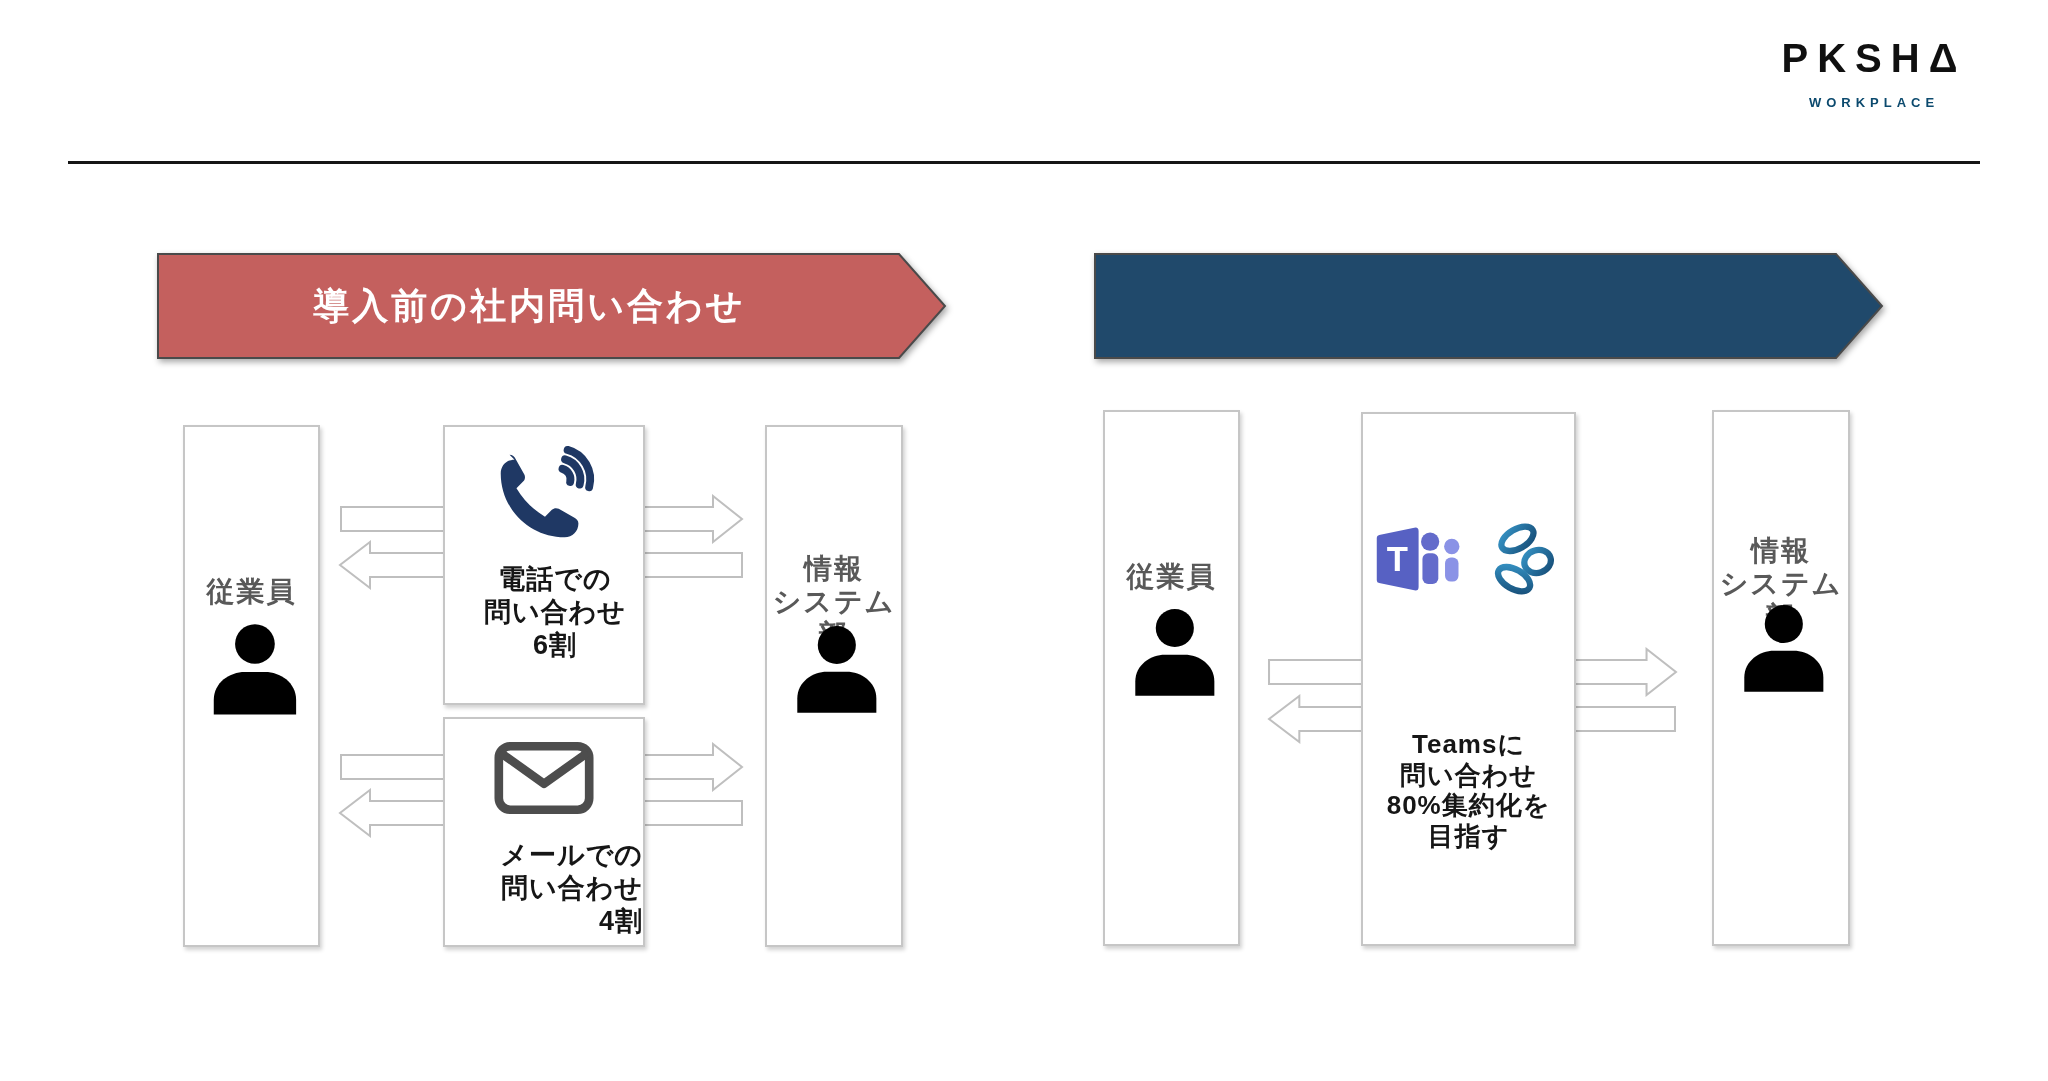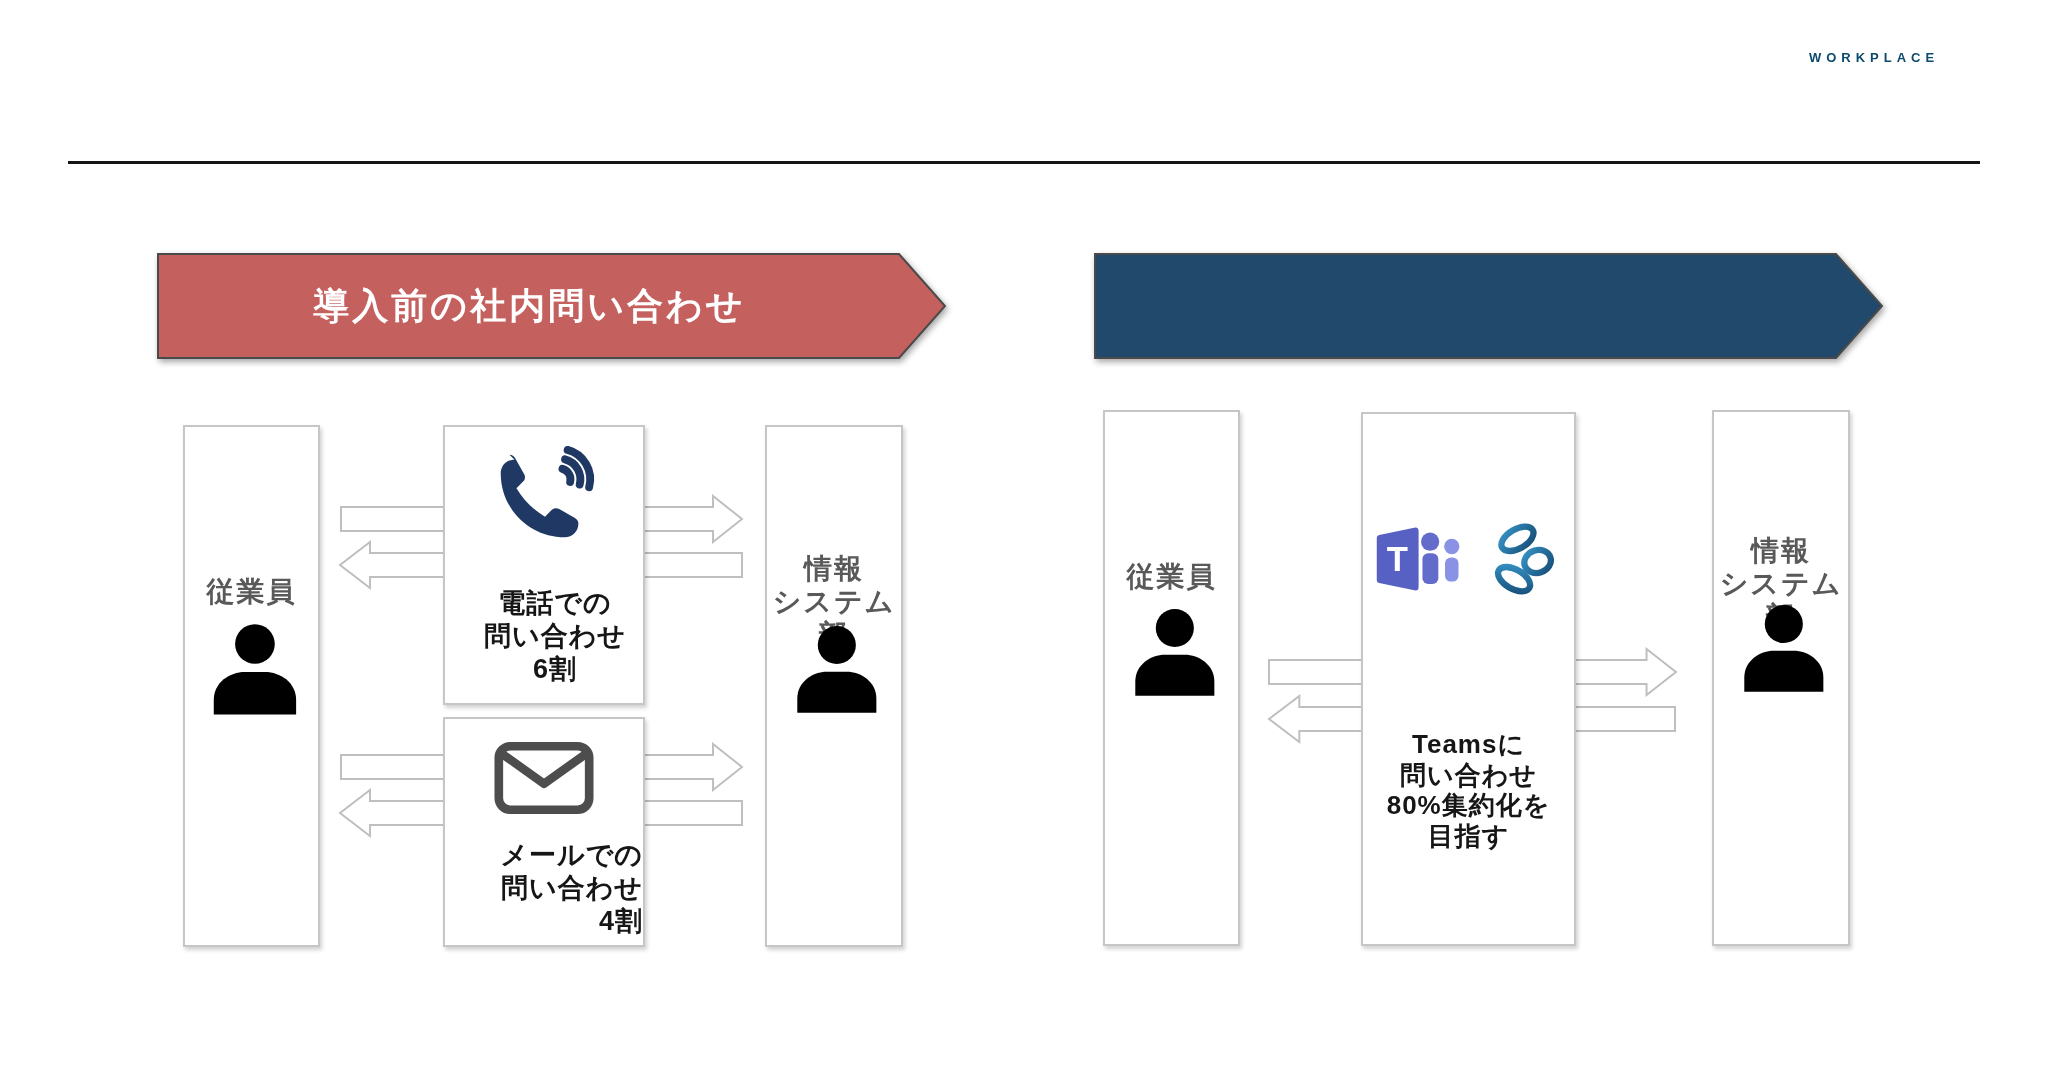--- a/index.html
+++ b/index.html
@@ -33,20 +33,21 @@
   .arrow-svg{position:absolute;}
 </style>
 </head>
 <body>
 
 <div class="stage">
 
   <div class="header-rule"></div>
 
   <div class="logo">
+    <div class="logo-brand">PKSHΔ</div>
     <div class="logo-sub">WORKPLACE</div>
   </div>
 
   <svg class="banner-svg" style="left:157px;top:253px;" width="790" height="106" viewBox="0 0 790 106">
     <polygon points="1,1 742,1 788,53 742,105 1,105" fill="#C4605E" stroke="#4A4A4A" stroke-width="2"></polygon>
   </svg>
   <div class="banner-text" style="left:157px;top:253px;width:745px;height:106px;">導入前の社内問い合わせ</div>
 
   <svg class="arrow-svg" style="left:340px;top:494px;" width="404" height="50" viewBox="0 0 404 50" preserveAspectRatio="none">
     <polygon points="1,13 373,13 373,2 402,25 373,48 373,37 1,37" fill="#ffffff" stroke="#BFBFBF" stroke-width="2"></polygon>
@@ -71,21 +72,21 @@
 
   <div class="box" style="left:443px;top:425px;width:202px;height:280px;">
     <svg class="abs center-x" style="top:18px;" width="118" height="104" viewBox="0 0 120 104">
       <path d="M30 14 C22 14 16 20 16 28 c0 36 29 65 65 65 8 0 14-6 14-14 0-3-2-5-4-6l-16-9c-2-1-5-1-7 1l-7 7c-12-7-22-17-29-29l7-7c2-2 2-5 1-7l-9-16c-1-2-3-4-6-4z" fill="#1F3864"></path>
       <g fill="none" stroke="#1F3864" stroke-width="8" stroke-linecap="round">
         <path d="M78.8 23.4 A11 11 0 0 1 86.6 36.8"></path>
         <path d="M81.4 13.7 A21 21 0 0 1 96.3 39.4"></path>
         <path d="M84.0 4.1 A31 31 0 0 1 105.9 42.0"></path>
       </g>
     </svg>
-    <div class="card-text" style="top:160px;padding-left:22px;">
+    <div class="card-text" style="top:136px;padding-left:22px;">
       <div>電話での</div>
       <div>問い合わせ</div>
       <div>6割</div>
     </div>
   </div>
 
   <div class="box" style="left:443px;top:717px;width:202px;height:230px;">
     <svg class="abs center-x" style="top:22px;" width="100" height="74" viewBox="0 0 104 76">
       <rect x="5" y="5" width="94" height="66" rx="12" fill="none" stroke="#4D4D4D" stroke-width="9"></rect>
       <path d="M10 14 L52 44 L94 14" fill="none" stroke="#4D4D4D" stroke-width="9" stroke-linejoin="round" stroke-linecap="round"></path>

